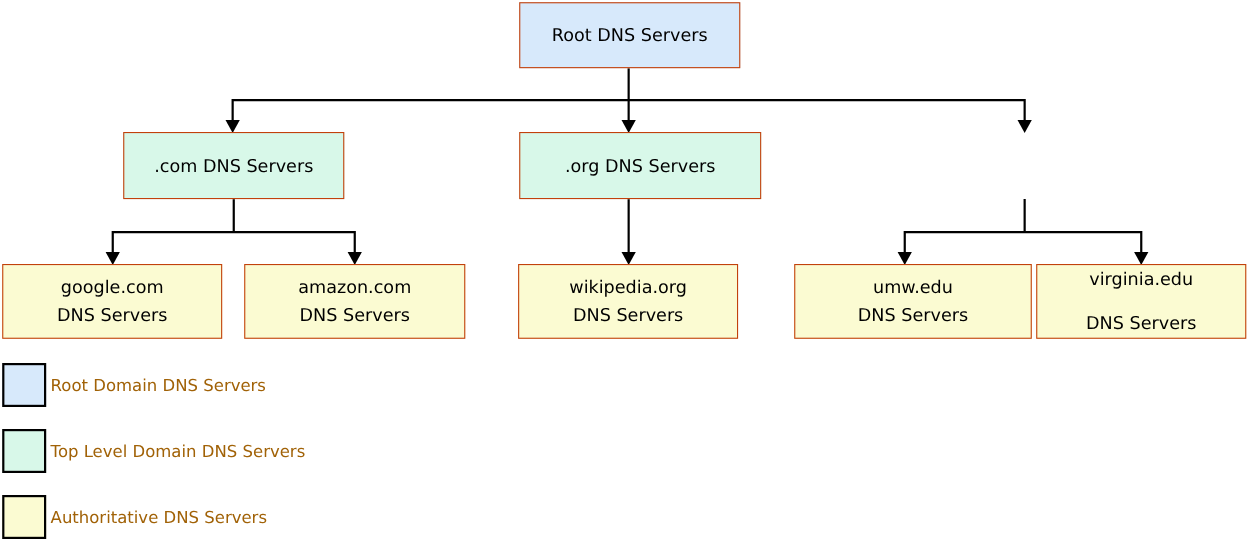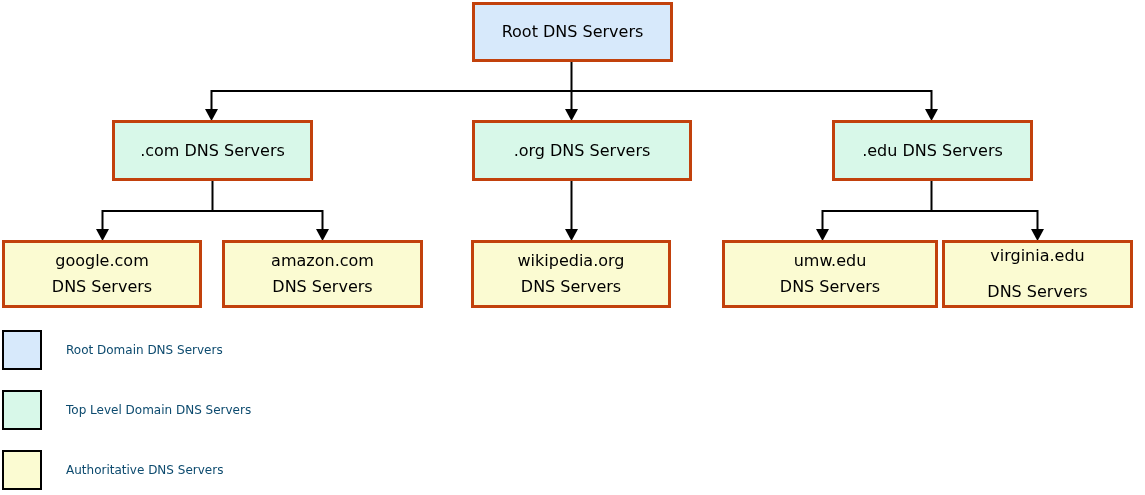--- a/index.html
+++ b/index.html
@@ -17,21 +17,21 @@
   }
   svg.connectors {
     position: absolute;
     left: 0;
     top: 0;
     z-index: 1;
   }
   .node {
     position: absolute;
     box-sizing: border-box;
-    border: 3px solid #c2410c;
+    border: 1px solid #c2410c;
     display: flex;
     flex-direction: column;
     align-items: center;
     justify-content: center;
     text-align: center;
     font-size: 16px;
     color: #000000;
     line-height: 26px;
     z-index: 2;
   }
@@ -70,23 +70,23 @@
     position: absolute;
     left: 2px;
     top: 0;
     width: 40px;
     height: 40px;
     box-sizing: border-box;
     border: 2px solid #000000;
   }
   .legend-label {
     position: absolute;
-    left: 66px;
-    font-size: 12px;
-    color: #0c4a6e;
+    left: 46px;
+    font-size: 15px;
+    color: #a16207;
     white-space: nowrap;
   }
 </style>
 </head>
 <body>
 
 <div class="canvas">
 
   <svg class="connectors" width="1145" height="495" viewBox="0 0 1145 495">
 
@@ -112,23 +112,20 @@
 
   <div class="node lvl1" style="background-color: rgb(215, 233, 251);">
     <span>Root DNS Servers</span>
   </div>
 
   <div class="node lvl2 com" style="background-color: rgb(216, 248, 233); text-align: center;">
     <span>.com DNS Servers</span>
   </div>
   <div class="node lvl2 org" style="background-color: rgb(216, 248, 233);">
     <span>.org DNS Servers</span>
-  </div>
-  <div class="node lvl2 edu" style="background-color: rgb(216, 248, 233);">
-    <span>.edu DNS Servers</span>
   </div>
 
   <div class="node lvl3 google" style="background-color: rgb(251, 251, 210);">
     <span>google.com</span>
     <span>DNS Servers</span>
   </div>
   <div class="node lvl3 amazon" style="background-color: rgb(251, 251, 210);">
     <span>amazon.com</span>
     <span>DNS Servers</span>
   </div>

